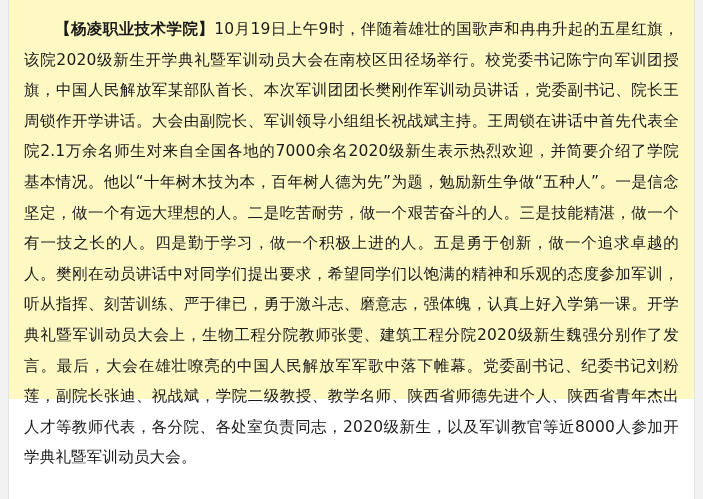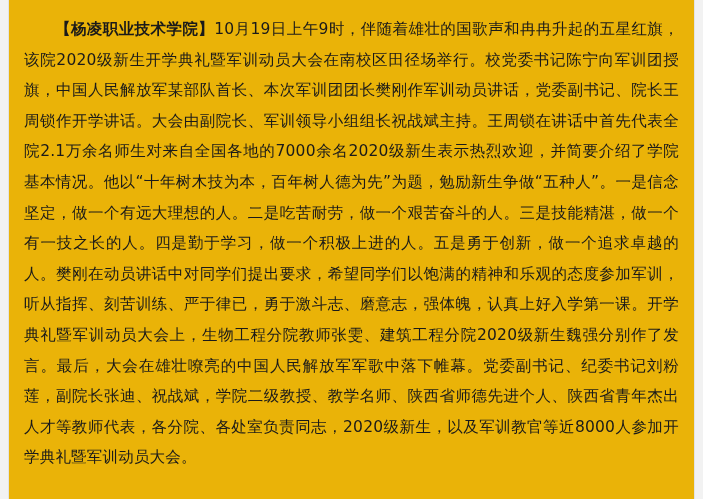--- a/index.html
+++ b/index.html
@@ -9,22 +9,22 @@
   body {
     width: 703px;
     height: 499px;
     background: #ffffff;
     font-family: "Liberation Sans", sans-serif;
     overflow: hidden;
   }
   .page {
     position: relative;
     width: 703px;
-    height: 499px;
-    background: #eab308;
+    height: 399px;
+    background: #fef9c3;
     box-sizing: border-box;
   }
   .left-rule {
     position: absolute;
     left: 0;
     top: 0;
     width: 9px;
     height: 499px;
     background: #f2f2f2;
     border-right: 1px solid #e3e3e3;

